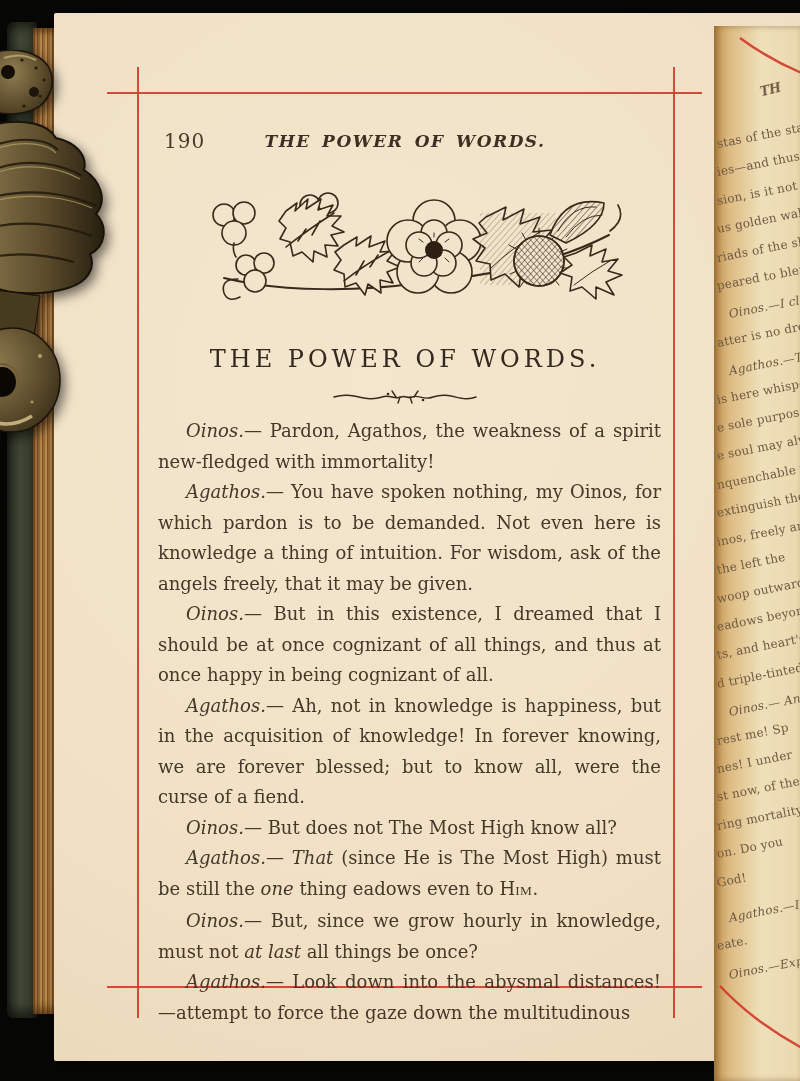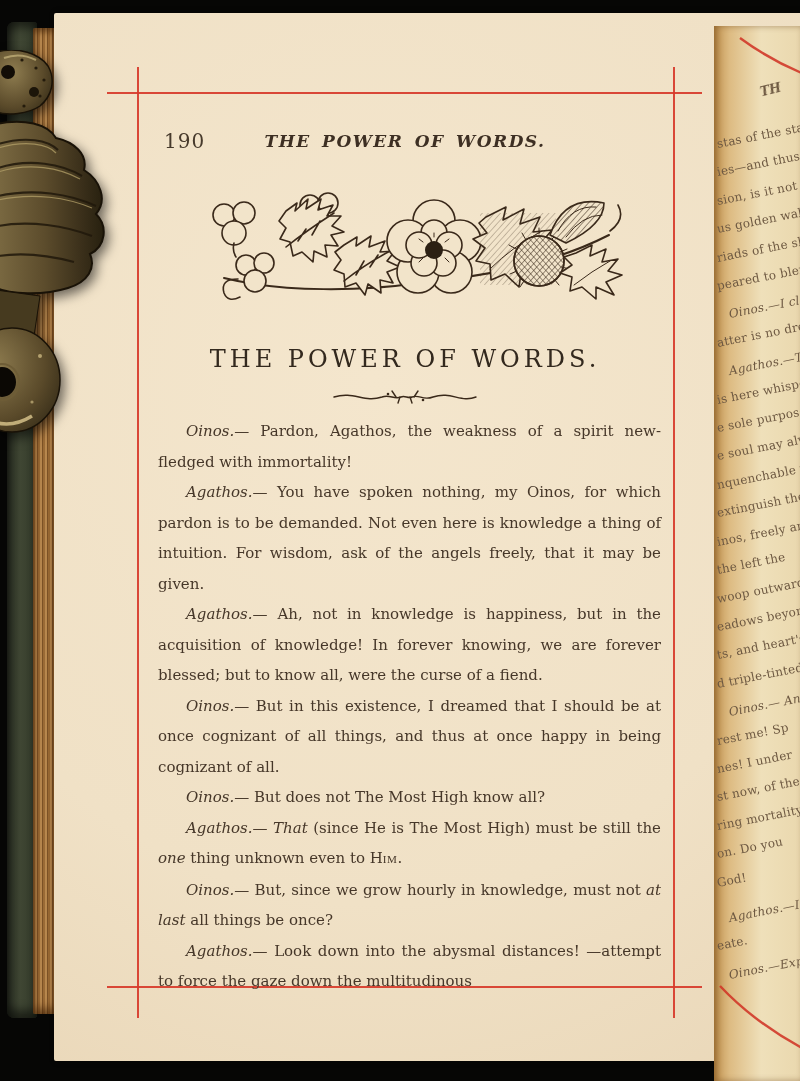--- a/index.html
+++ b/index.html
@@ -32,21 +32,21 @@
   .pagenum{position:absolute;left:110px;top:116px;font-size:20px;color:#473a2c;letter-spacing:1px;}
   .runhead{position:absolute;left:83px;top:118px;width:536px;text-align:center;
            font-style:italic;font-weight:bold;font-size:17px;letter-spacing:1.5px;word-spacing:4px;color:#3d2f23;}
 
   .ornament{position:absolute;left:140px;top:170px;}
   .title{position:absolute;left:83px;top:332px;width:536px;text-align:center;
          font-size:24px;letter-spacing:4px;color:#33291e;}
   .flourish{position:absolute;left:276px;top:374px;}
 
   .dialogue{position:absolute;left:104px;top:403px;width:503px;color:#463729;
-            font-size:15px;line-height:30.5px;text-align:justify;}
+            font-size:18px;line-height:30.5px;text-align:justify;}
   .dialogue .para{margin:0;text-indent:28px;}
   .it{font-style:italic;}
   .sc{font-size:.74em;letter-spacing:.5px;font-family:Liberation Serif, serif;}
 
   
   .rpage{position:absolute;left:714px;top:26px;width:86px;height:1055px;
          background:linear-gradient(90deg,#c2934f 0%,#ddbb82 18%,#efe0ba 55%,#ead8ae 100%);
          box-shadow:inset 3px 0 6px rgba(90,50,10,.45);}
   .rcurves{position:absolute;left:0;top:0;}
   .rp-head{position:absolute;left:46px;top:56px;transform:rotate(-14deg);
@@ -165,24 +165,24 @@
         <path d="M4,10 C24,4 34,16 52,10 C60,7 64,13 71,10 C75,8 78,12 82,10 C89,7 93,14 103,10 C121,4 131,16 146,10"></path>
         <path d="M66,10 l-4,-6 M84,10 l4,-6 M70,10 l-2,6 M80,10 l2,6"></path>
         <circle cx="58" cy="7" r="1.3" fill="#3a291a" stroke="none"></circle>
         <circle cx="93" cy="13" r="1.3" fill="#3a291a" stroke="none"></circle>
       </g>
     </svg>
 
     <div class="dialogue" id="dialogue">
         <p class="para"><span class="it">Oinos.</span><span>— Pardon, Agathos, the weakness of a spirit new-fledged with immortality!</span></p>
         <p class="para"><span class="it">Agathos.</span><span>— You have spoken nothing, my Oinos, for which pardon is to be demanded.  Not even here is knowledge a thing of intuition.  For wisdom, ask of the angels freely, that it may be given.</span></p>
+        <p class="para"><span class="it">Oinos.</span><span>— But in this existence, I dreamed that I should be at once cognizant of all things, and thus at once happy in being cognizant of all.</span></p>
         <p class="para"><span class="it">Agathos.</span><span>— Ah, not in knowledge is happiness, but in the acquisition of knowledge!  In forever knowing, we are forever blessed; but to know all, were the curse of a fiend.</span></p>
-        <p class="para"><span class="it">Oinos.</span><span>— But in this existence, I dreamed that I should be at once cognizant of all things, and thus at once happy in being cognizant of all.</span></p>
         <p class="para"><span class="it">Oinos.</span><span>— But does not The Most High know all?</span></p>
-        <p class="para"><span class="it">Agathos.</span><span>— </span><span class="it">That</span><span> (since He is The Most High) must be still the </span><span class="it">one</span><span> thing unknown even to H</span><span class="sc">IM</span><span>.</span></p>
+        <p class="para"><span class="it">Agathos.</span><span>— </span><span class="it">That</span><span> (since He is The Most High) must be still the </span><span class="it">one</span><span> thing eadows even to H</span><span class="sc">IM</span><span>.</span></p>
         <p class="para"><span class="it">Oinos.</span><span>— But, since we grow hourly in knowledge, must not </span><span class="it">at last</span><span> all things be once?</span></p>
         <p class="para"><span class="it">Agathos.</span><span>— Look down into the abysmal distances! —attempt to force the gaze down the multitudinous</span></p>
       </div>
 
     <div class="gutter-shade"></div>
   </div>
 
   <div class="rpage">
     <svg class="rcurves" width="86" height="1055" viewBox="0 0 86 1055">
       <g stroke="#d03426" stroke-width="2.4" fill="none" opacity=".88">

